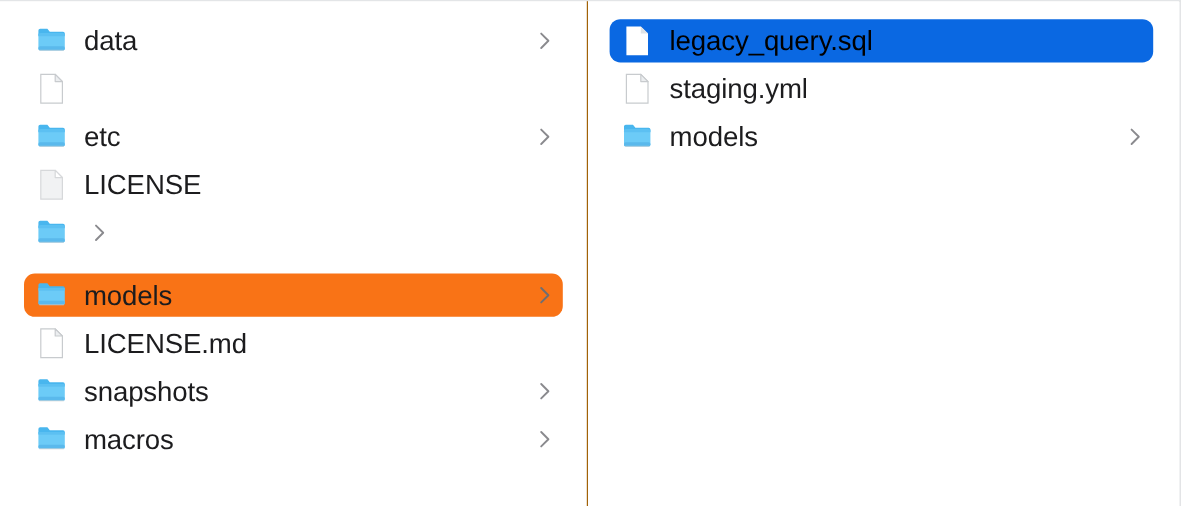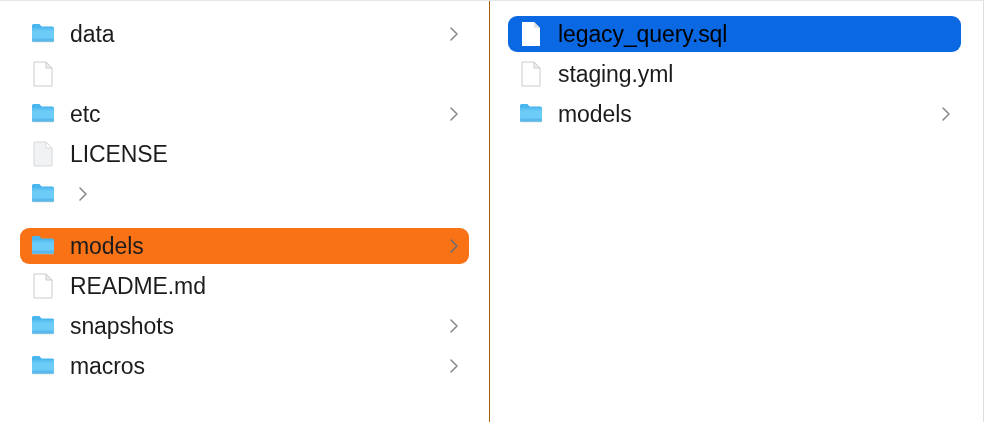--- a/index.html
+++ b/index.html
@@ -206,21 +206,21 @@
       </span>
     </div>
 
     <div class="row">
       <span class="icon">
         <svg width="26" height="28" viewBox="0 0 26 28">
           <path d="M4 2 H16 L22 8 V26 H4 Z" fill="#ffffff" stroke="#c8cbce" stroke-width="1"></path>
           <path d="M16 2 V8 H22 Z" fill="#eceef0" stroke="#c8cbce" stroke-width="1" stroke-linejoin="round"></path>
         </svg>
       </span>
-      <span class="label">README.md</span>
+      <span class="label">LICENSE.md</span>
       <span class="chevron hidden">
         <svg width="10" height="16" viewBox="0 0 10 16">
             <path d="M2 2 L8 8 L2 14" fill="none" stroke="#8a8a8e" stroke-width="1.6" stroke-linecap="round" stroke-linejoin="round"></path>
           </svg>
       </span>
     </div>
 
     <div class="row">
       <span class="icon">
         <svg width="26" height="28" viewBox="0 0 26 28">

